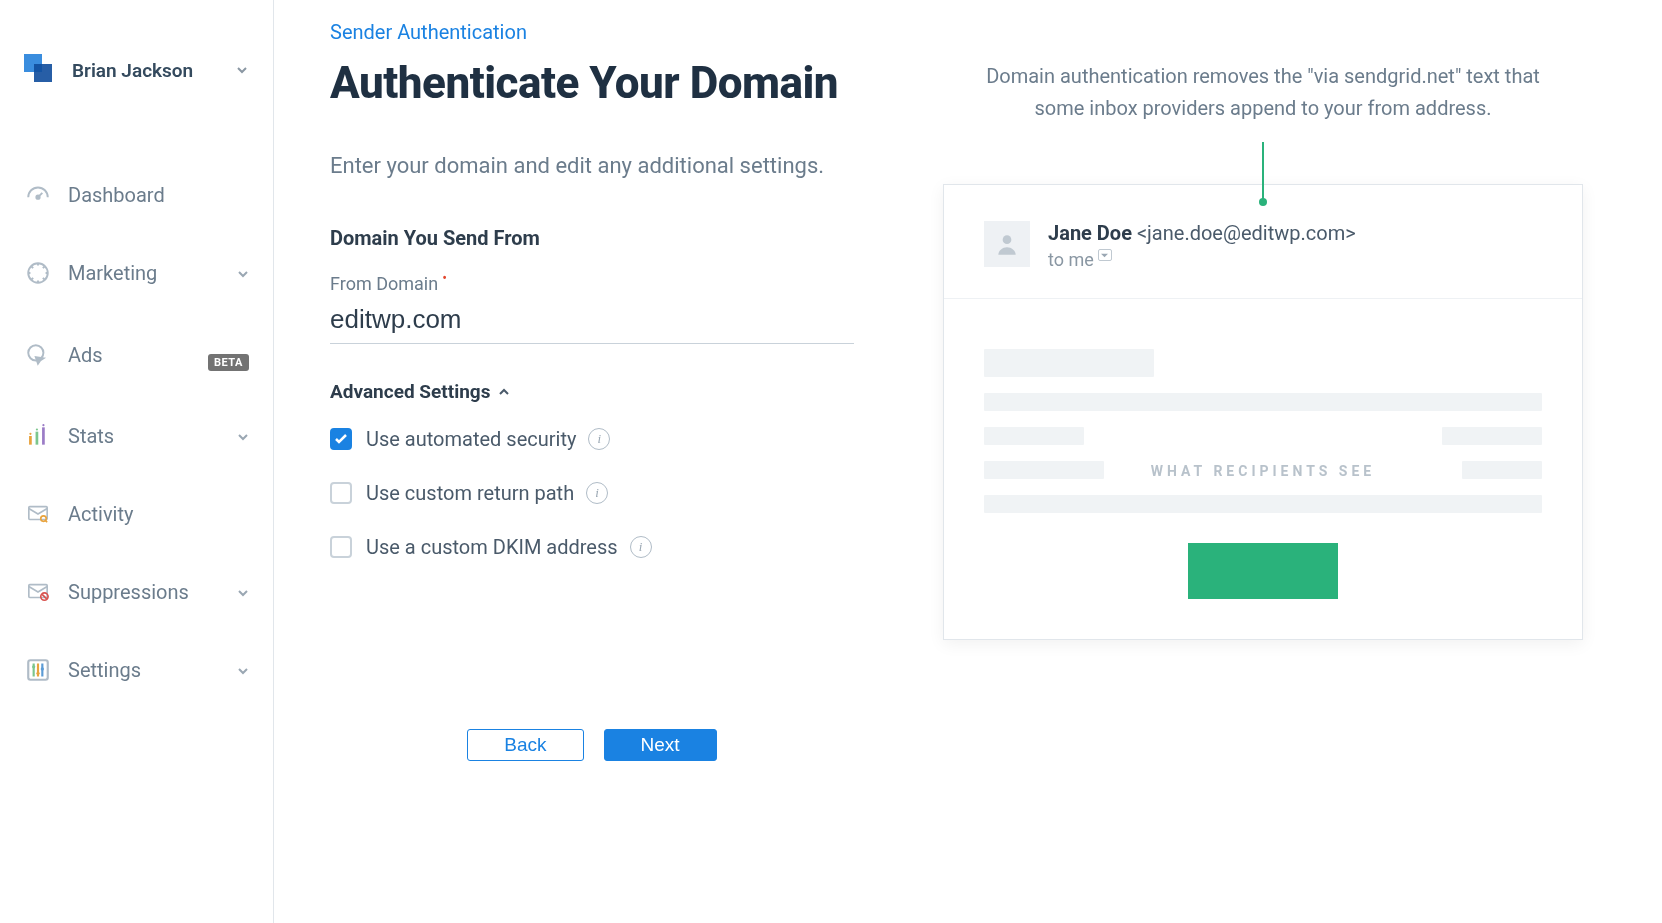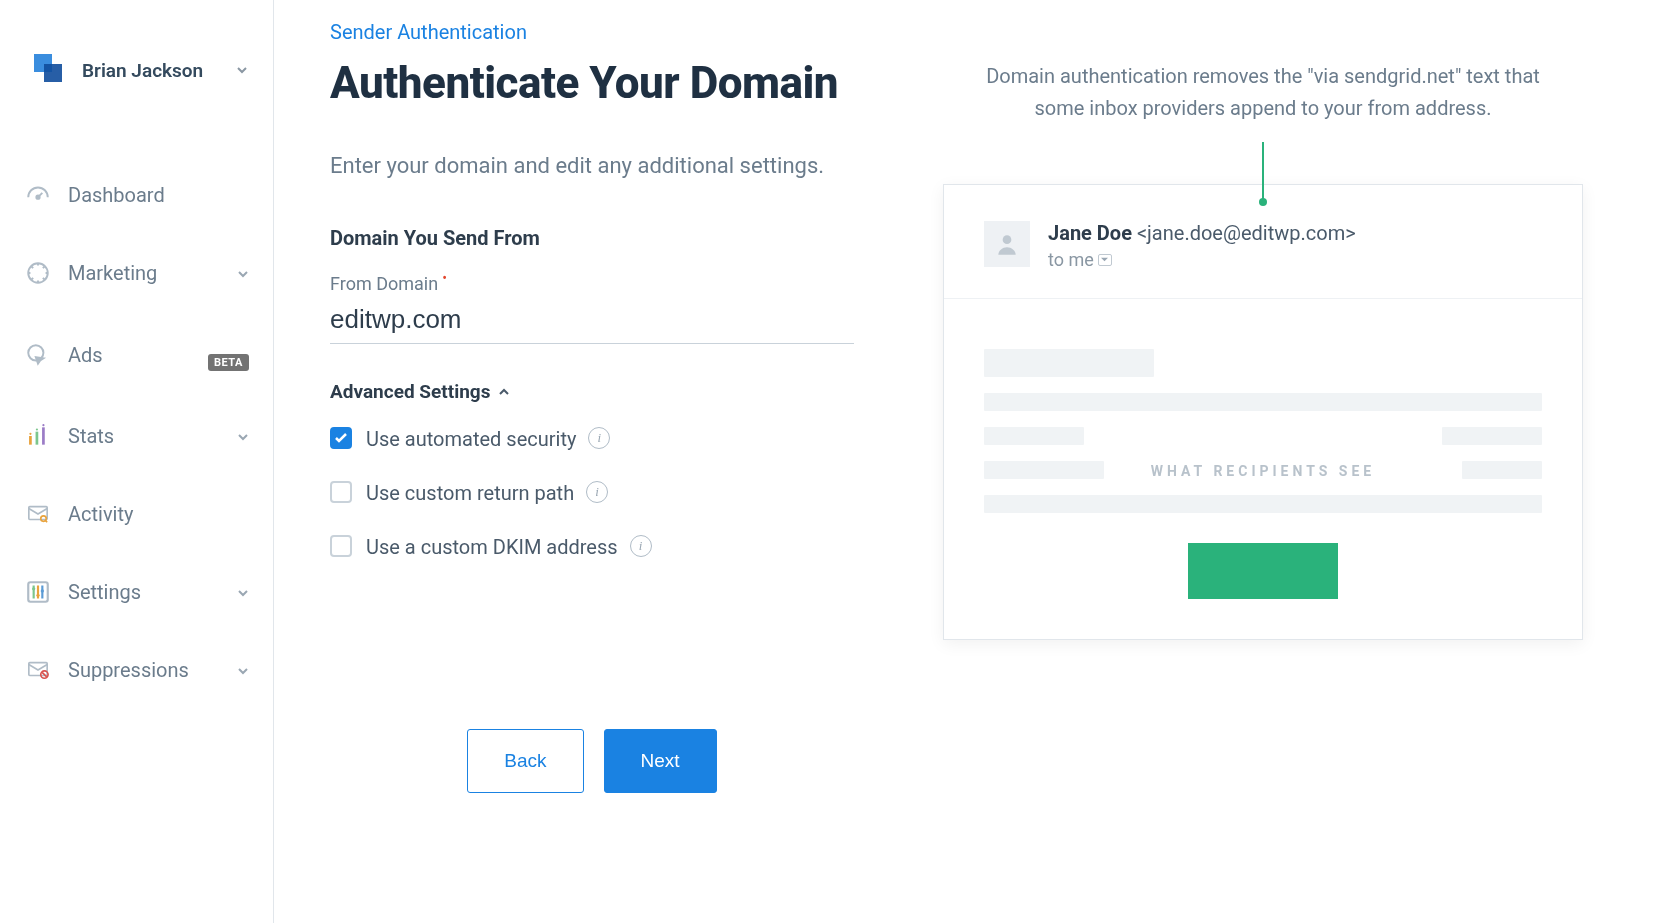--- a/index.html
+++ b/index.html
@@ -19,21 +19,21 @@
     
     .sidebar {
       width: 274px;
       border-right: 1px solid #e1e6eb;
       padding-top: 40px;
       flex-shrink: 0;
     }
     .user-block {
       display: flex;
       align-items: center;
-      padding: 14px 24px 30px 34px;
+      padding: 14px 24px 30px 24px;
       cursor: pointer;
     }
     .user-logo {
       width: 32px;
       height: 32px;
       position: relative;
       margin-right: 16px;
     }
     .user-logo .sq1 {
       position: absolute; width: 18px; height: 18px; background: #3a8dde; left: 0; top: 0;
@@ -156,21 +156,21 @@
       font-weight: 700;
       color: #2e3d4c;
       cursor: pointer;
       margin-bottom: 24px;
     }
     .adv-header .caret {
       margin-left: 8px;
     }
     .checkbox-row {
       display: flex;
-      align-items: flex-start;
+      align-items: center;
       margin-bottom: 30px;
     }
     .checkbox {
       width: 22px;
       height: 22px;
       border: 2px solid #c9d2da;
       border-radius: 4px;
       margin-right: 14px;
       display: flex;
       align-items: center;
@@ -202,21 +202,21 @@
       font-family: Georgia, serif;
       cursor: pointer;
     }
     .main-footer {
        display:flex;
        justify-content:center;
        gap: 20px;
        padding-top: 140px;
     }
     .btn {
-      padding: 20px 36px;
+      padding: 4px 36px;
       font-size: 19px;
       border-radius: 3px;
       cursor: pointer;
       font-weight: 500;
     }
     .btn-secondary {
       background: #fff;
       border: 1.5px solid #1a82e2;
       color: #1a82e2;
     }
@@ -282,21 +282,20 @@
     .email-from-line {
       font-size: 20px;
       color: #4a5a6a;
     }
     .email-from-line .name { font-weight: 700; color: #2e3d4c; }
     .email-to-line {
       font-size: 18px;
       color: #8a97a3;
       margin-top: 4px;
       display: flex;
-      align-items: center;
     }
     .dd-icon {
       width: 14px; height: 12px;
       border: 1px solid #c0c9d1;
       border-radius: 2px;
       margin-left: 4px;
       display: inline-flex;
       align-items: center;
       justify-content: center;
     }
@@ -412,48 +411,48 @@
               <path d="M2 6l10 6 10-6"></path>
               <circle cx="18" cy="17" r="3" stroke="#e8a33d"></circle>
               <path d="M20 19l2 2" stroke="#e8a33d"></path>
             </svg>
         </span>
         <span class="label">Activity</span>
       </div>
 
       <div class="nav-item">
         <span class="icon-wrap">
+          <svg viewBox="0 0 24 24" width="28" height="22" fill="none" stroke="#b0bcc7" stroke-width="1.8">
+              <rect x="2" y="4" width="20" height="14" rx="1"></rect>
+              <path d="M2 6l10 6 10-6"></path>
+              <circle cx="19" cy="17" r="4" stroke="#d9534f"></circle>
+              <path d="M16.5 14.5l5 5" stroke="#d9534f"></path>
+            </svg>
+        </span>
+        <span class="label">Suppressions</span>
+        <span class="nav-chevron">
+          <svg viewBox="0 0 12 12" width="12" height="12" fill="none" stroke="#9aa7b3" stroke-width="2">
+              <path d="M2 4l4 4 4-4"></path>
+            </svg>
+        </span>
+      </div>
+
+      <div class="nav-item">
+        <span class="icon-wrap">
           <svg viewBox="0 0 24 24" width="26" height="26" fill="none" stroke-width="2">
               <rect x="3" y="3" width="18" height="18" rx="2" stroke="#b0bcc7"></rect>
               <line x1="8" y1="6" x2="8" y2="18" stroke="#7cc68d"></line>
               <circle cx="8" cy="9" r="1.5" fill="#7cc68d"></circle>
               <line x1="12" y1="6" x2="12" y2="18" stroke="#e8a33d"></line>
               <circle cx="12" cy="15" r="1.5" fill="#e8a33d"></circle>
               <line x1="16" y1="6" x2="16" y2="18" stroke="#5b9bd5"></line>
               <circle cx="16" cy="11" r="1.5" fill="#5b9bd5"></circle>
             </svg>
         </span>
         <span class="label">Settings</span>
-        <span class="nav-chevron">
-          <svg viewBox="0 0 12 12" width="12" height="12" fill="none" stroke="#9aa7b3" stroke-width="2">
-              <path d="M2 4l4 4 4-4"></path>
-            </svg>
-        </span>
-      </div>
-
-      <div class="nav-item">
-        <span class="icon-wrap">
-          <svg viewBox="0 0 24 24" width="28" height="22" fill="none" stroke="#b0bcc7" stroke-width="1.8">
-              <rect x="2" y="4" width="20" height="14" rx="1"></rect>
-              <path d="M2 6l10 6 10-6"></path>
-              <circle cx="19" cy="17" r="4" stroke="#d9534f"></circle>
-              <path d="M16.5 14.5l5 5" stroke="#d9534f"></path>
-            </svg>
-        </span>
-        <span class="label">Suppressions</span>
         <span class="nav-chevron">
           <svg viewBox="0 0 12 12" width="12" height="12" fill="none" stroke="#9aa7b3" stroke-width="2">
               <path d="M2 4l4 4 4-4"></path>
             </svg>
         </span>
       </div>
     </nav>
   </aside>
 
   <main class="main">

